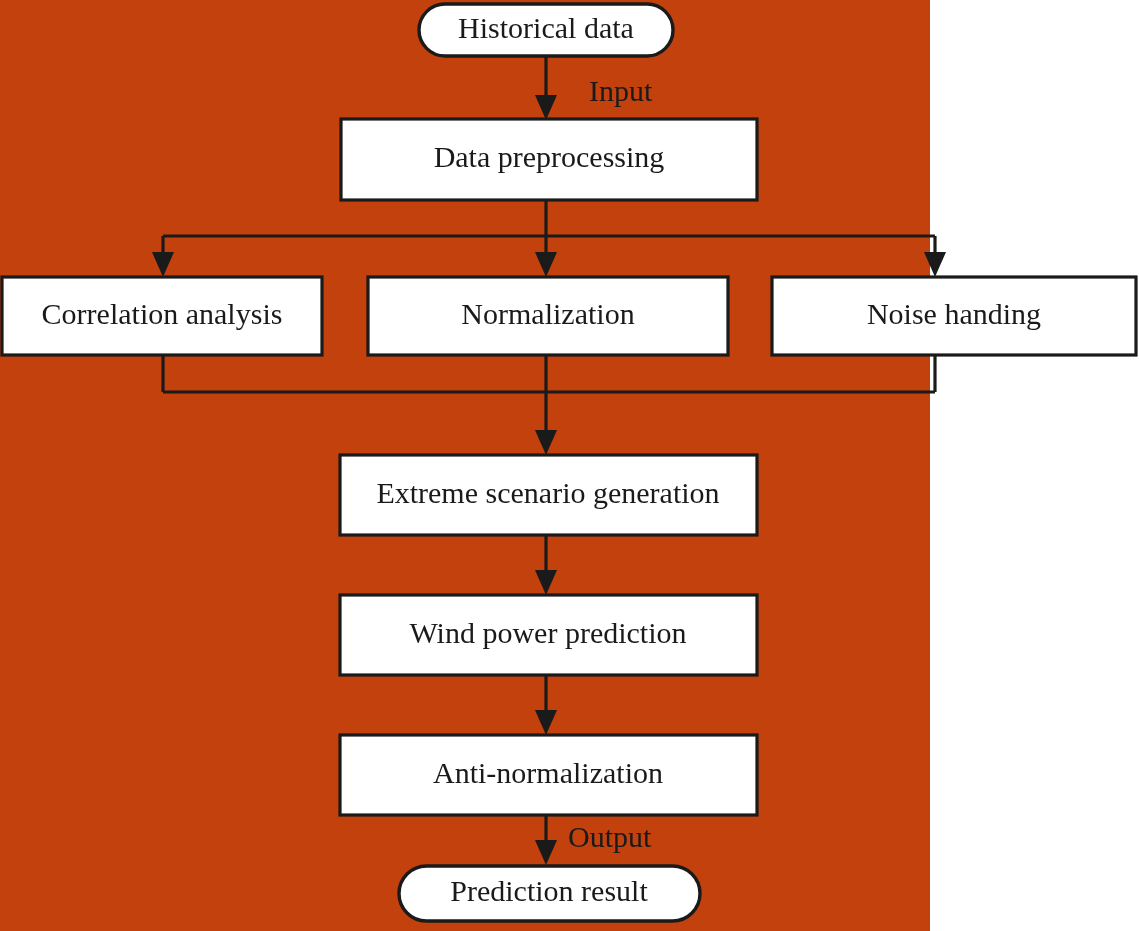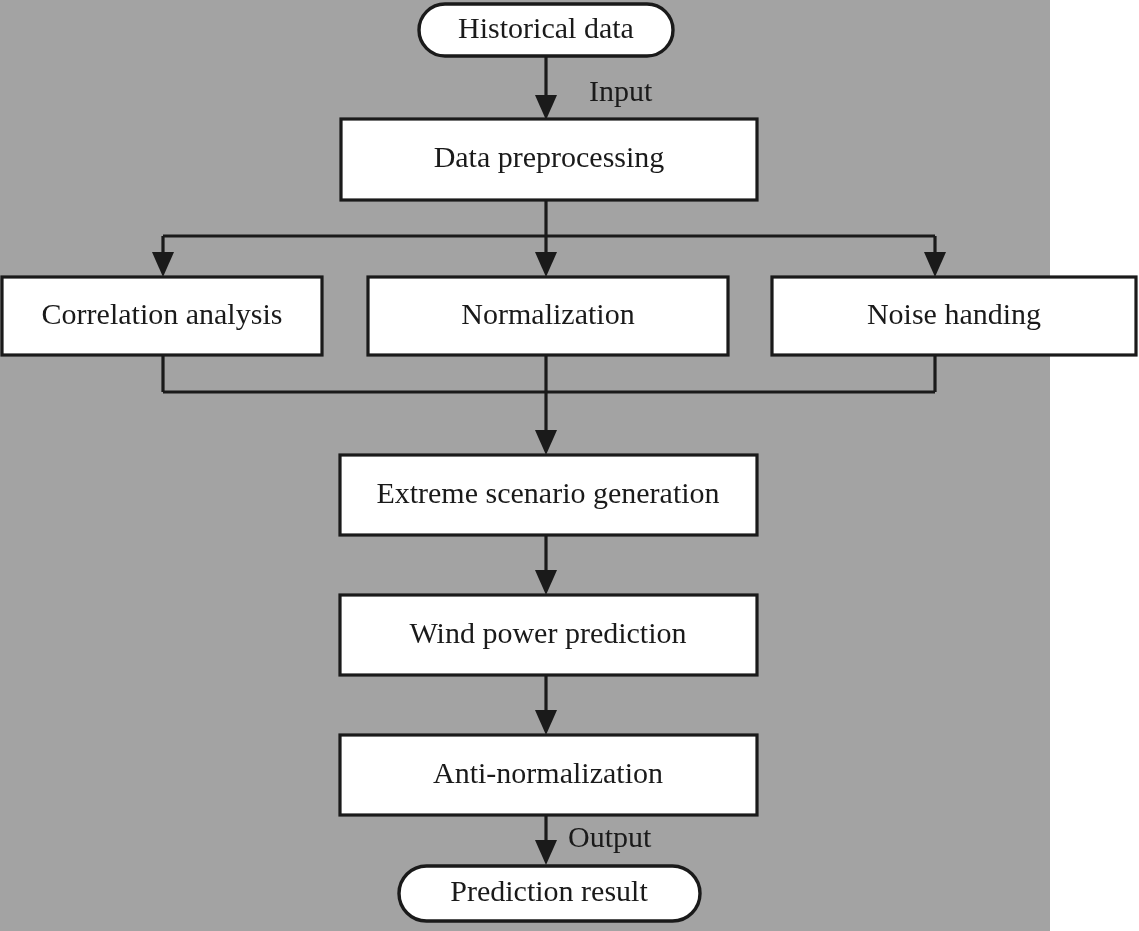--- a/index.html
+++ b/index.html
@@ -8,23 +8,23 @@
     background: #ffffff;
   }
   body {
     width: 1139px;
     height: 931px;
     overflow: hidden;
     font-family: "Liberation Serif", "DejaVu Serif", serif;
   }
   #flowchart-root {
     position: relative;
-    width: 1050px;
+    width: 930px;
     height: 931px;
-    background: #a3a3a3;
+    background: #c2410c;
   }
   svg.diagram {
     display: block;
     width: 1139px;
     height: 931px;
   }
   .node-shape {
     fill: #ffffff;
     stroke: #1a1a1a;
     stroke-width: 3.2;

